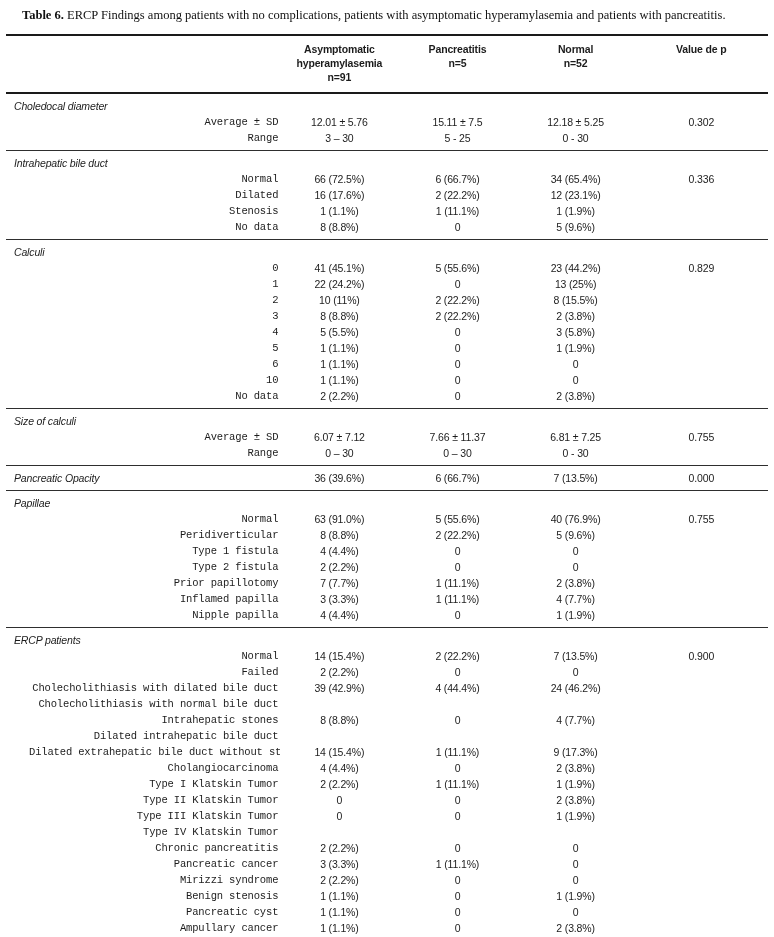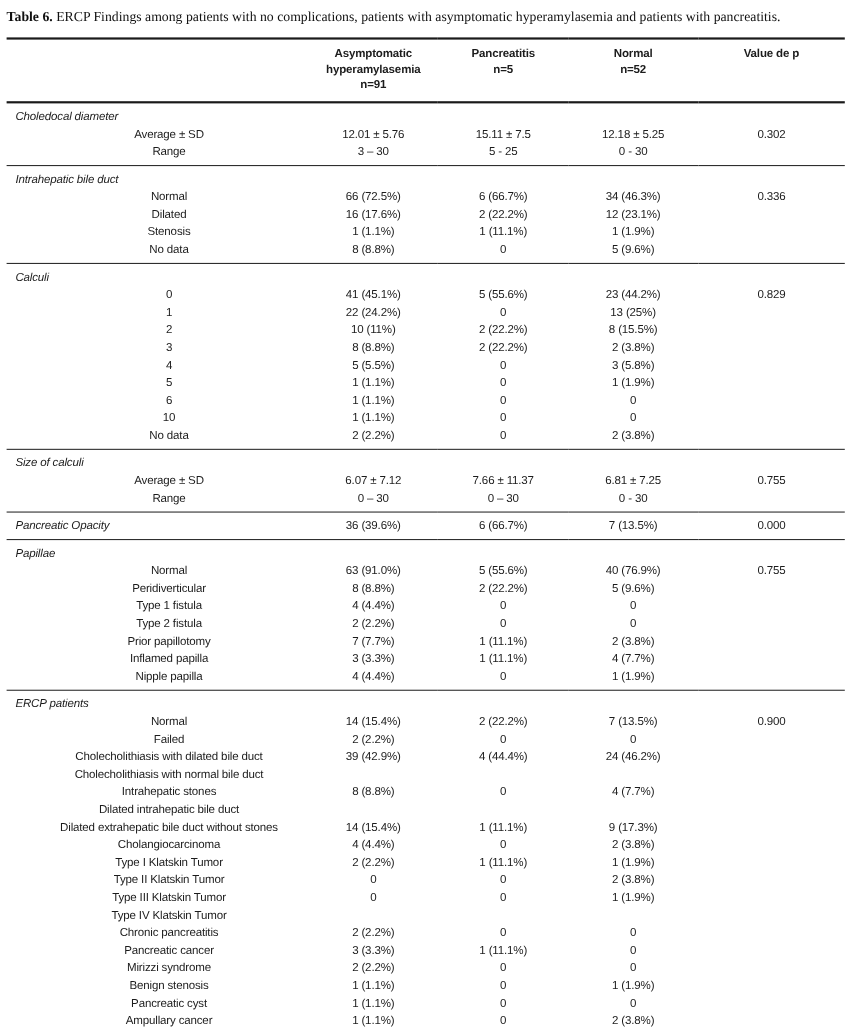--- a/index.html
+++ b/index.html
@@ -19,20 +19,21 @@
     padding: 6px 4px 0 4px;
     background: #ffffff;
   }
   .caption {
     font-family: "Liberation Serif", serif;
     font-size: 12.5px;
     line-height: 15px;
     color: #111111;
     padding: 2px 2px 0 2px;
     white-space: nowrap;
+    margin-left: 16px;
   }
   .caption-label { font-weight: bold; }
   .ercp-table {
     width: 762px;
     margin: 11px auto 0 auto;
     border-collapse: collapse;
     table-layout: fixed;
     border-top: 2px solid #1a1a1a;
     border-bottom: 2px solid #1a1a1a;
     font-size: 10.5px;
@@ -61,22 +62,23 @@
     white-space: nowrap;
   }
   tr.sec-row td.cell { padding-top: 4px; margin-left: 40px; }
   tr.last-row td.cell { padding-bottom: 4px; }
   td.section-label {
     font-style: italic;
     text-align: left;
     padding-left: 8px;
   }
   td.row-label {
-    text-align: center;
+    text-align: right;
     padding-left: 23px;
+    font-family: Liberation Mono, monospace;
   }
   td.val { text-align: center; }
 </style>
 </head>
 <body>
 
 <div class="page" data-name="paper-page">
   <div class="caption" data-name="table-caption">
     <span class="caption-label" data-name="table-caption-label">Table 6.</span>
     <span class="caption-text" data-name="table-caption-text">ERCP Findings among patients with no complications, patients with asymptomatic hyperamylasemia and patients with pancreatitis.</span>
@@ -132,21 +134,21 @@
           <td class="cell section-label" data-name="section-label">Intrahepatic bile duct</td>
           <td class="cell val" data-name="section-value"></td>
           <td class="cell val" data-name="section-value"></td>
           <td class="cell val" data-name="section-value"></td>
           <td class="cell val" data-name="section-p-value"></td>
         </tr>
         <tr class="" data-name="table-row">
           <td class="cell row-label" data-name="row-label">Normal</td>
           <td class="cell val" data-name="row-value">66 (72.5%)</td>
           <td class="cell val" data-name="row-value">6 (66.7%)</td>
-          <td class="cell val" data-name="row-value">34 (46.3%)</td>
+          <td class="cell val" data-name="row-value">34 (65.4%)</td>
           <td class="cell val" data-name="row-p-value">0.336</td>
         </tr>
         <tr class="" data-name="table-row">
           <td class="cell row-label" data-name="row-label">Dilated</td>
           <td class="cell val" data-name="row-value">16 (17.6%)</td>
           <td class="cell val" data-name="row-value">2 (22.2%)</td>
           <td class="cell val" data-name="row-value">12 (23.1%)</td>
           <td class="cell val" data-name="row-p-value"></td>
         </tr>
         <tr class="" data-name="table-row">

